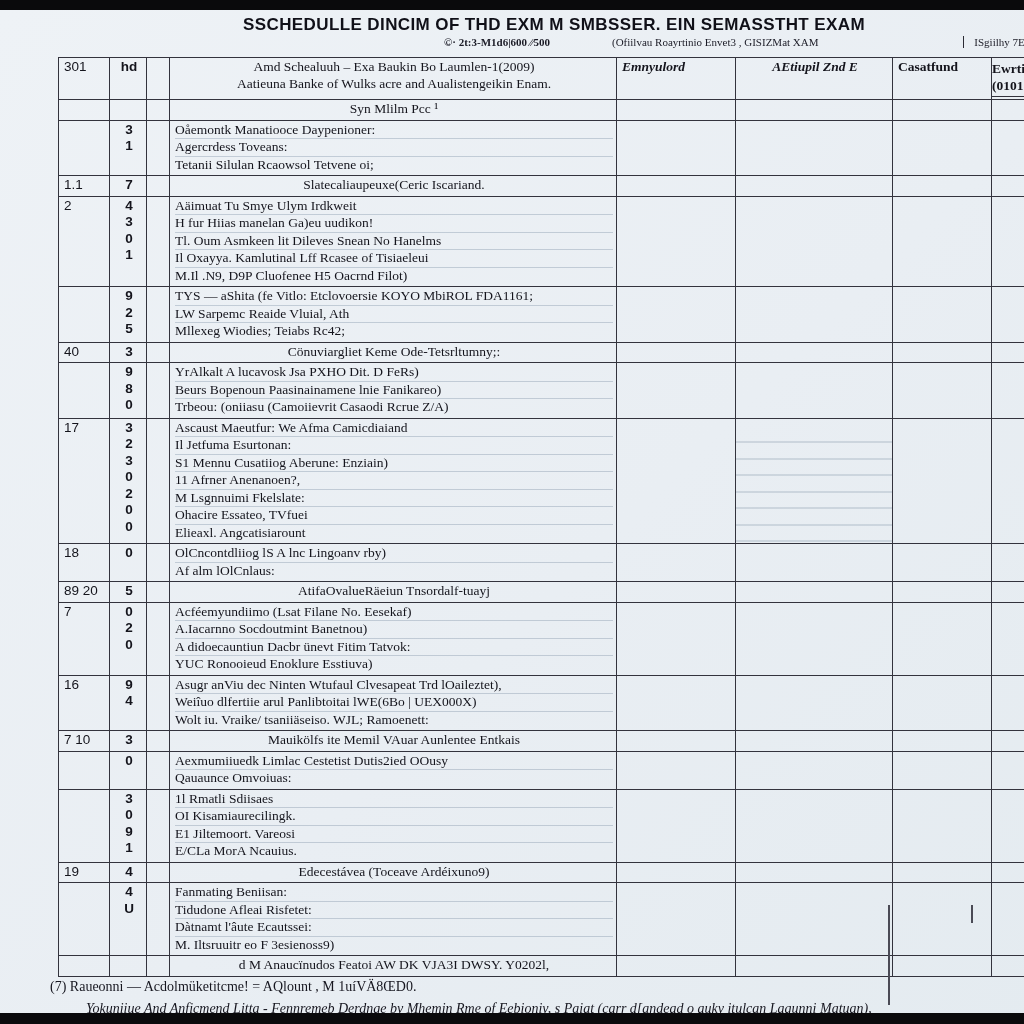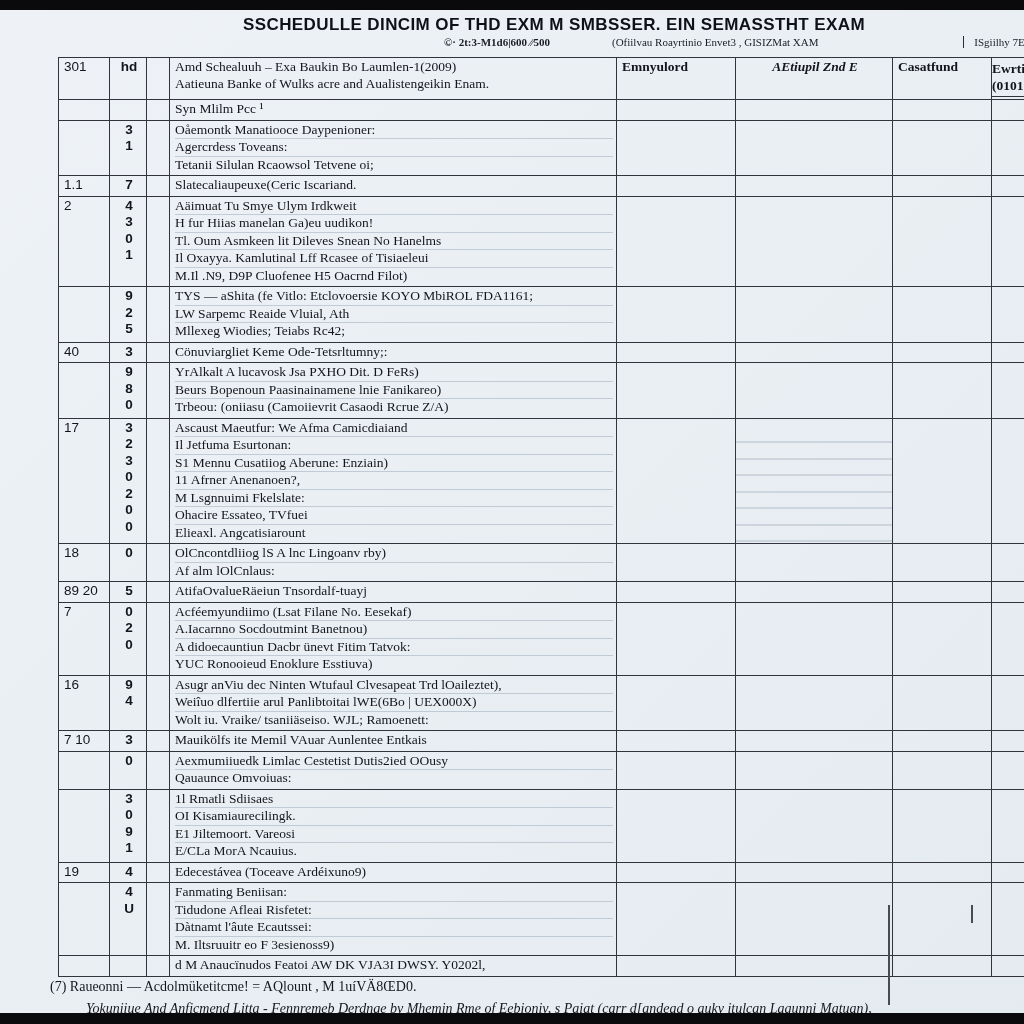--- a/index.html
+++ b/index.html
@@ -53,33 +53,33 @@
     vertical-align:top;
     padding:1px 3px 2px 5px;
     font-size:13.5px;
     line-height:16.5px;
     overflow:hidden;
   }
   td.colA{width:42px;font-family:"Liberation Sans", sans-serif;font-size:14px;padding-left:7px;border-left:none;margin-top:16px;}
   td.colB{width:28px;text-align:center;font-family:"Liberation Sans", sans-serif;font-size:14px;font-weight:bold;}
   td.thin{width:14px;padding:0;}
   td.desc{width:438px;}
-  td.colE{width:110px;}
+  td.colE{width:110px;font-style:italic;}
   td.colF{width:148px;}
   td.colG{width:90px;}
   td.colH{width:84px;}
   td.colI{border-right:none;}
   .hdr{font-weight:bold;font-size:13.5px;text-align:left;padding-left:8px;}
   .hdr-italic{font-style:italic;text-align:center;}
   .hdr-sub{font-weight:bold;}
   .hdr-split-line{border-bottom:1.4px solid #33333d;margin:2px -3px 0 -5px;padding-bottom:2px;}
   .num-stack div{line-height:16.5px;}
   .desc .line{border-bottom:1px solid rgba(125,145,165,.38);}
   .desc .line:last-child{border-bottom:none;}
-  .desc .line.solo{border-bottom:none;}
+  .desc .line.solo{border-bottom:none;text-align:center;}
   td.f-ruled{
     background:repeating-linear-gradient(
       to bottom,
       transparent 0px, transparent 15.5px,
       rgba(120,140,160,.5) 15.5px, rgba(120,140,160,.5) 16.5px);
     background-position:0 8px;
   }
   .footnotes{font-size:14px;color:#16161f;margin-top:2px;}
   .footnote-1{margin-left:6px;}
   .footnote-2{margin-left:42px;margin-top:6px;font-style:italic;}

